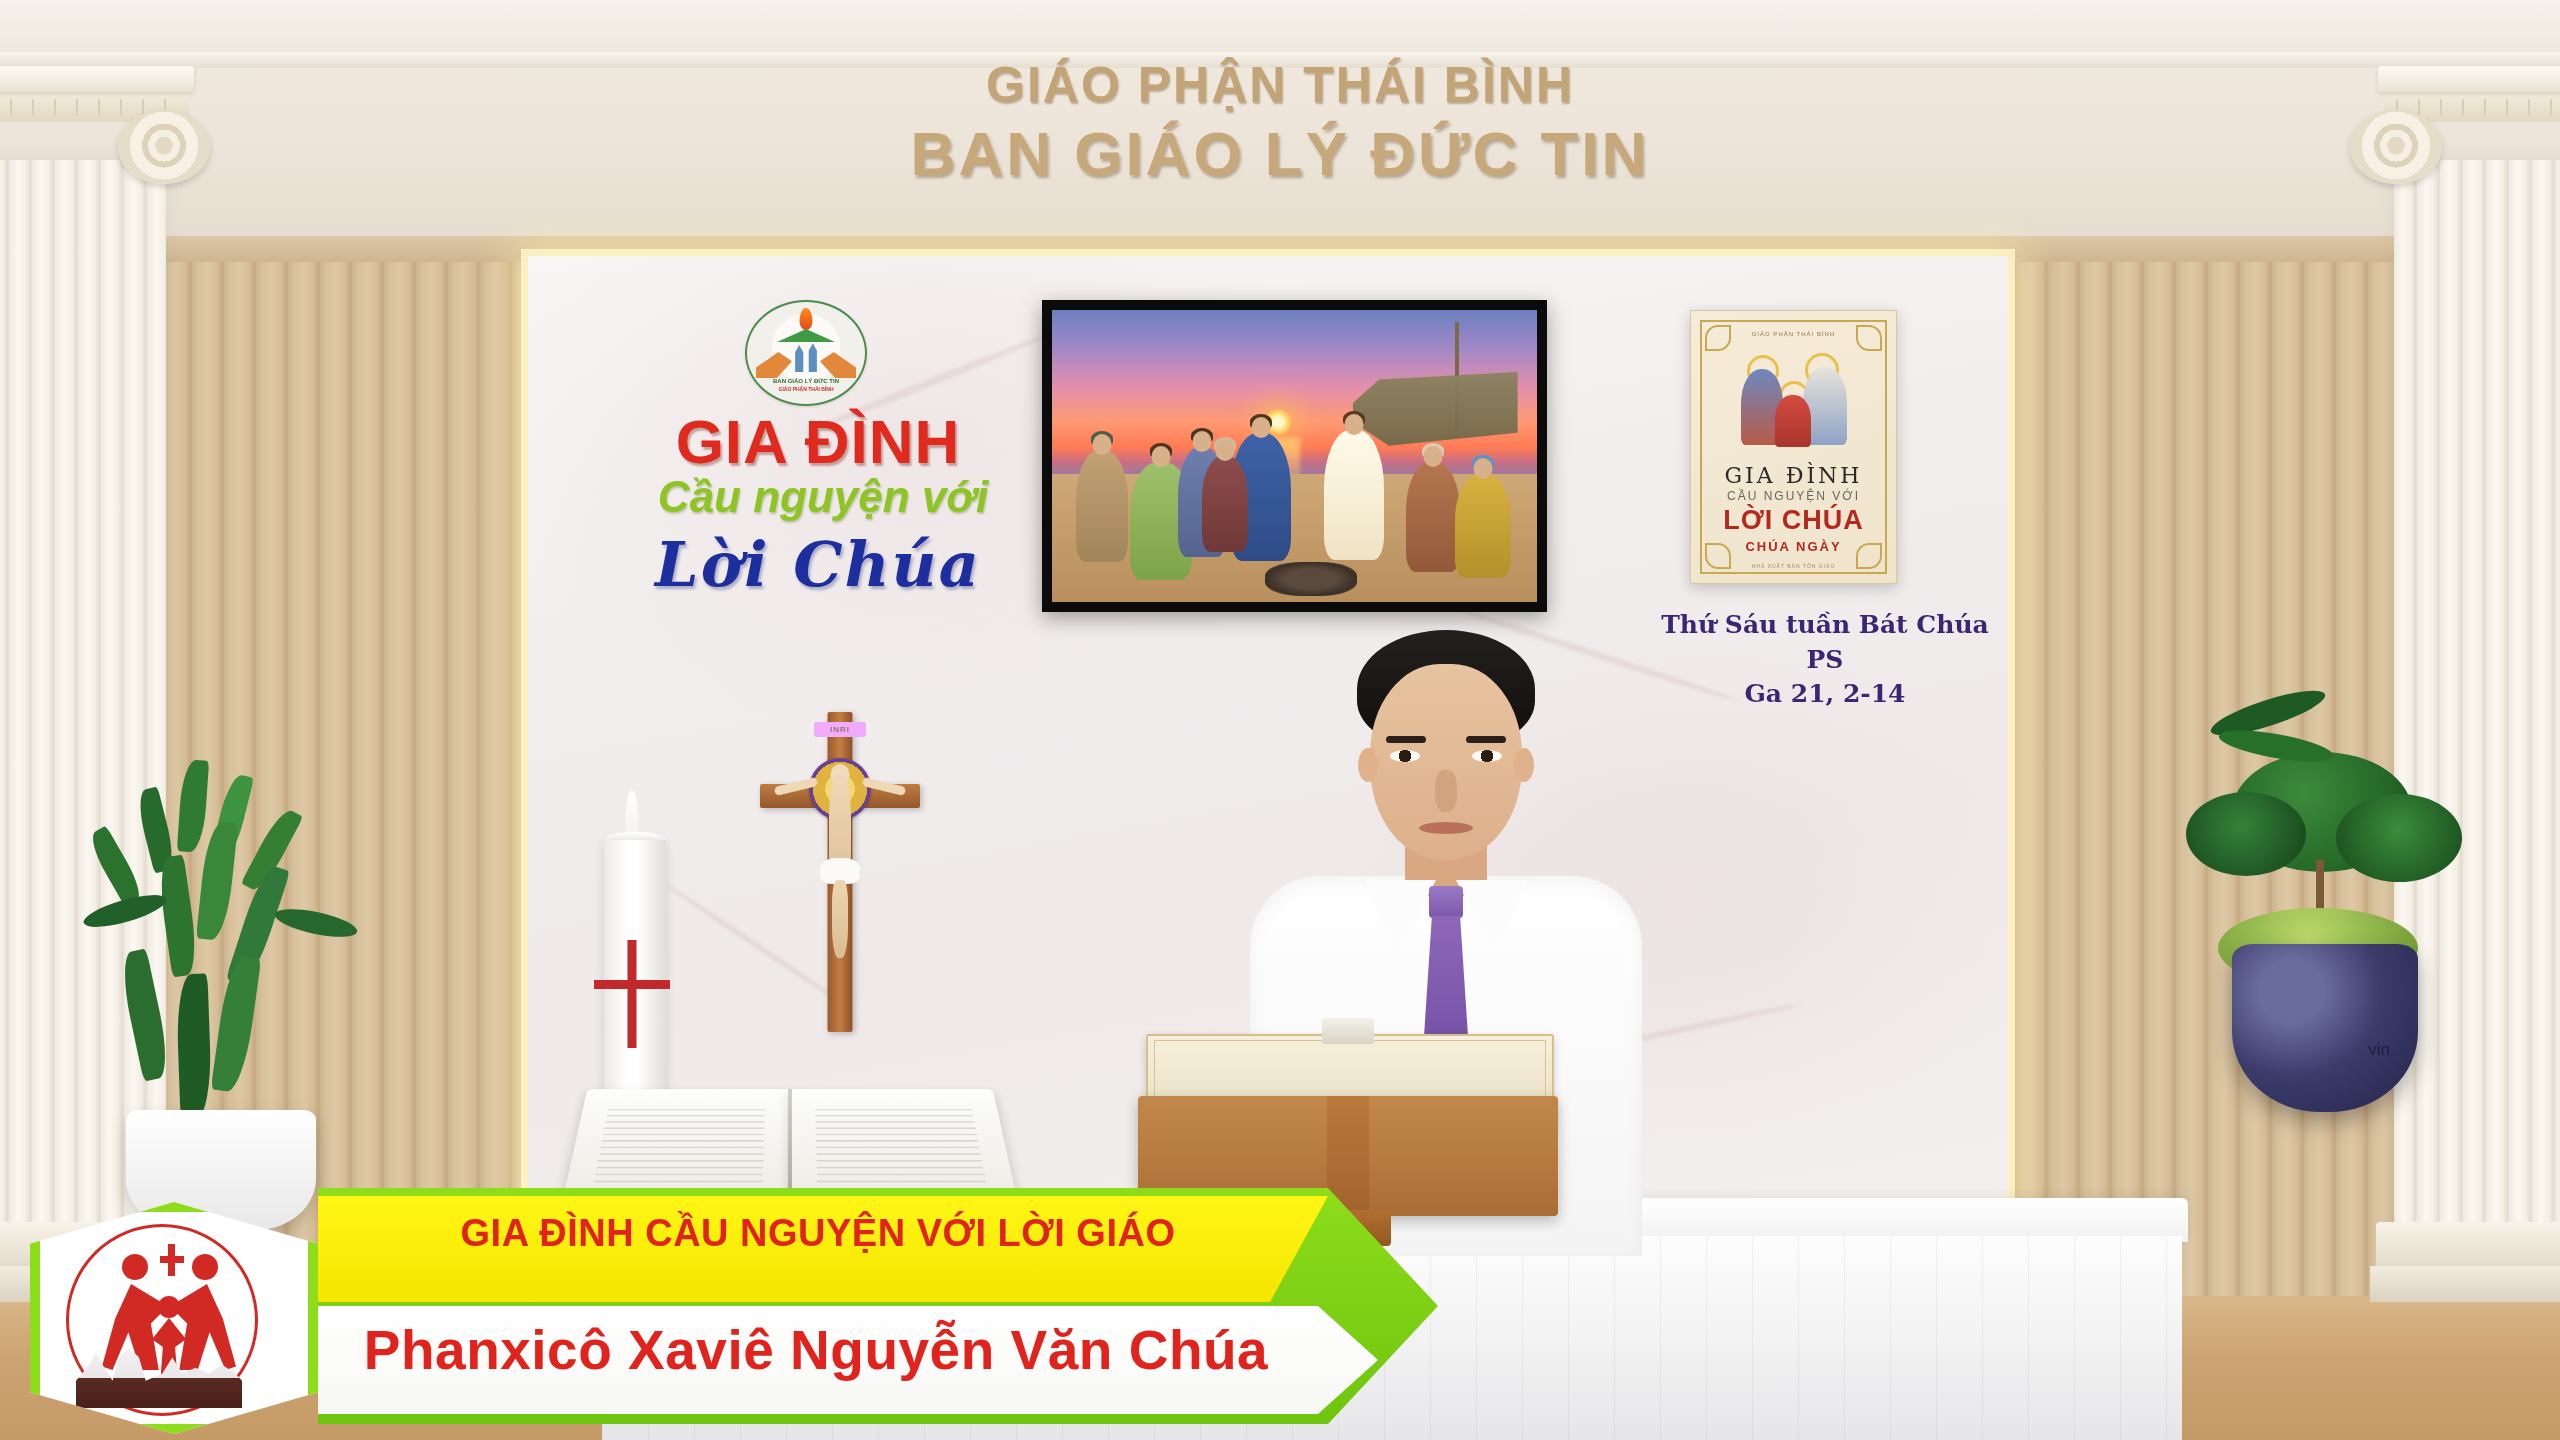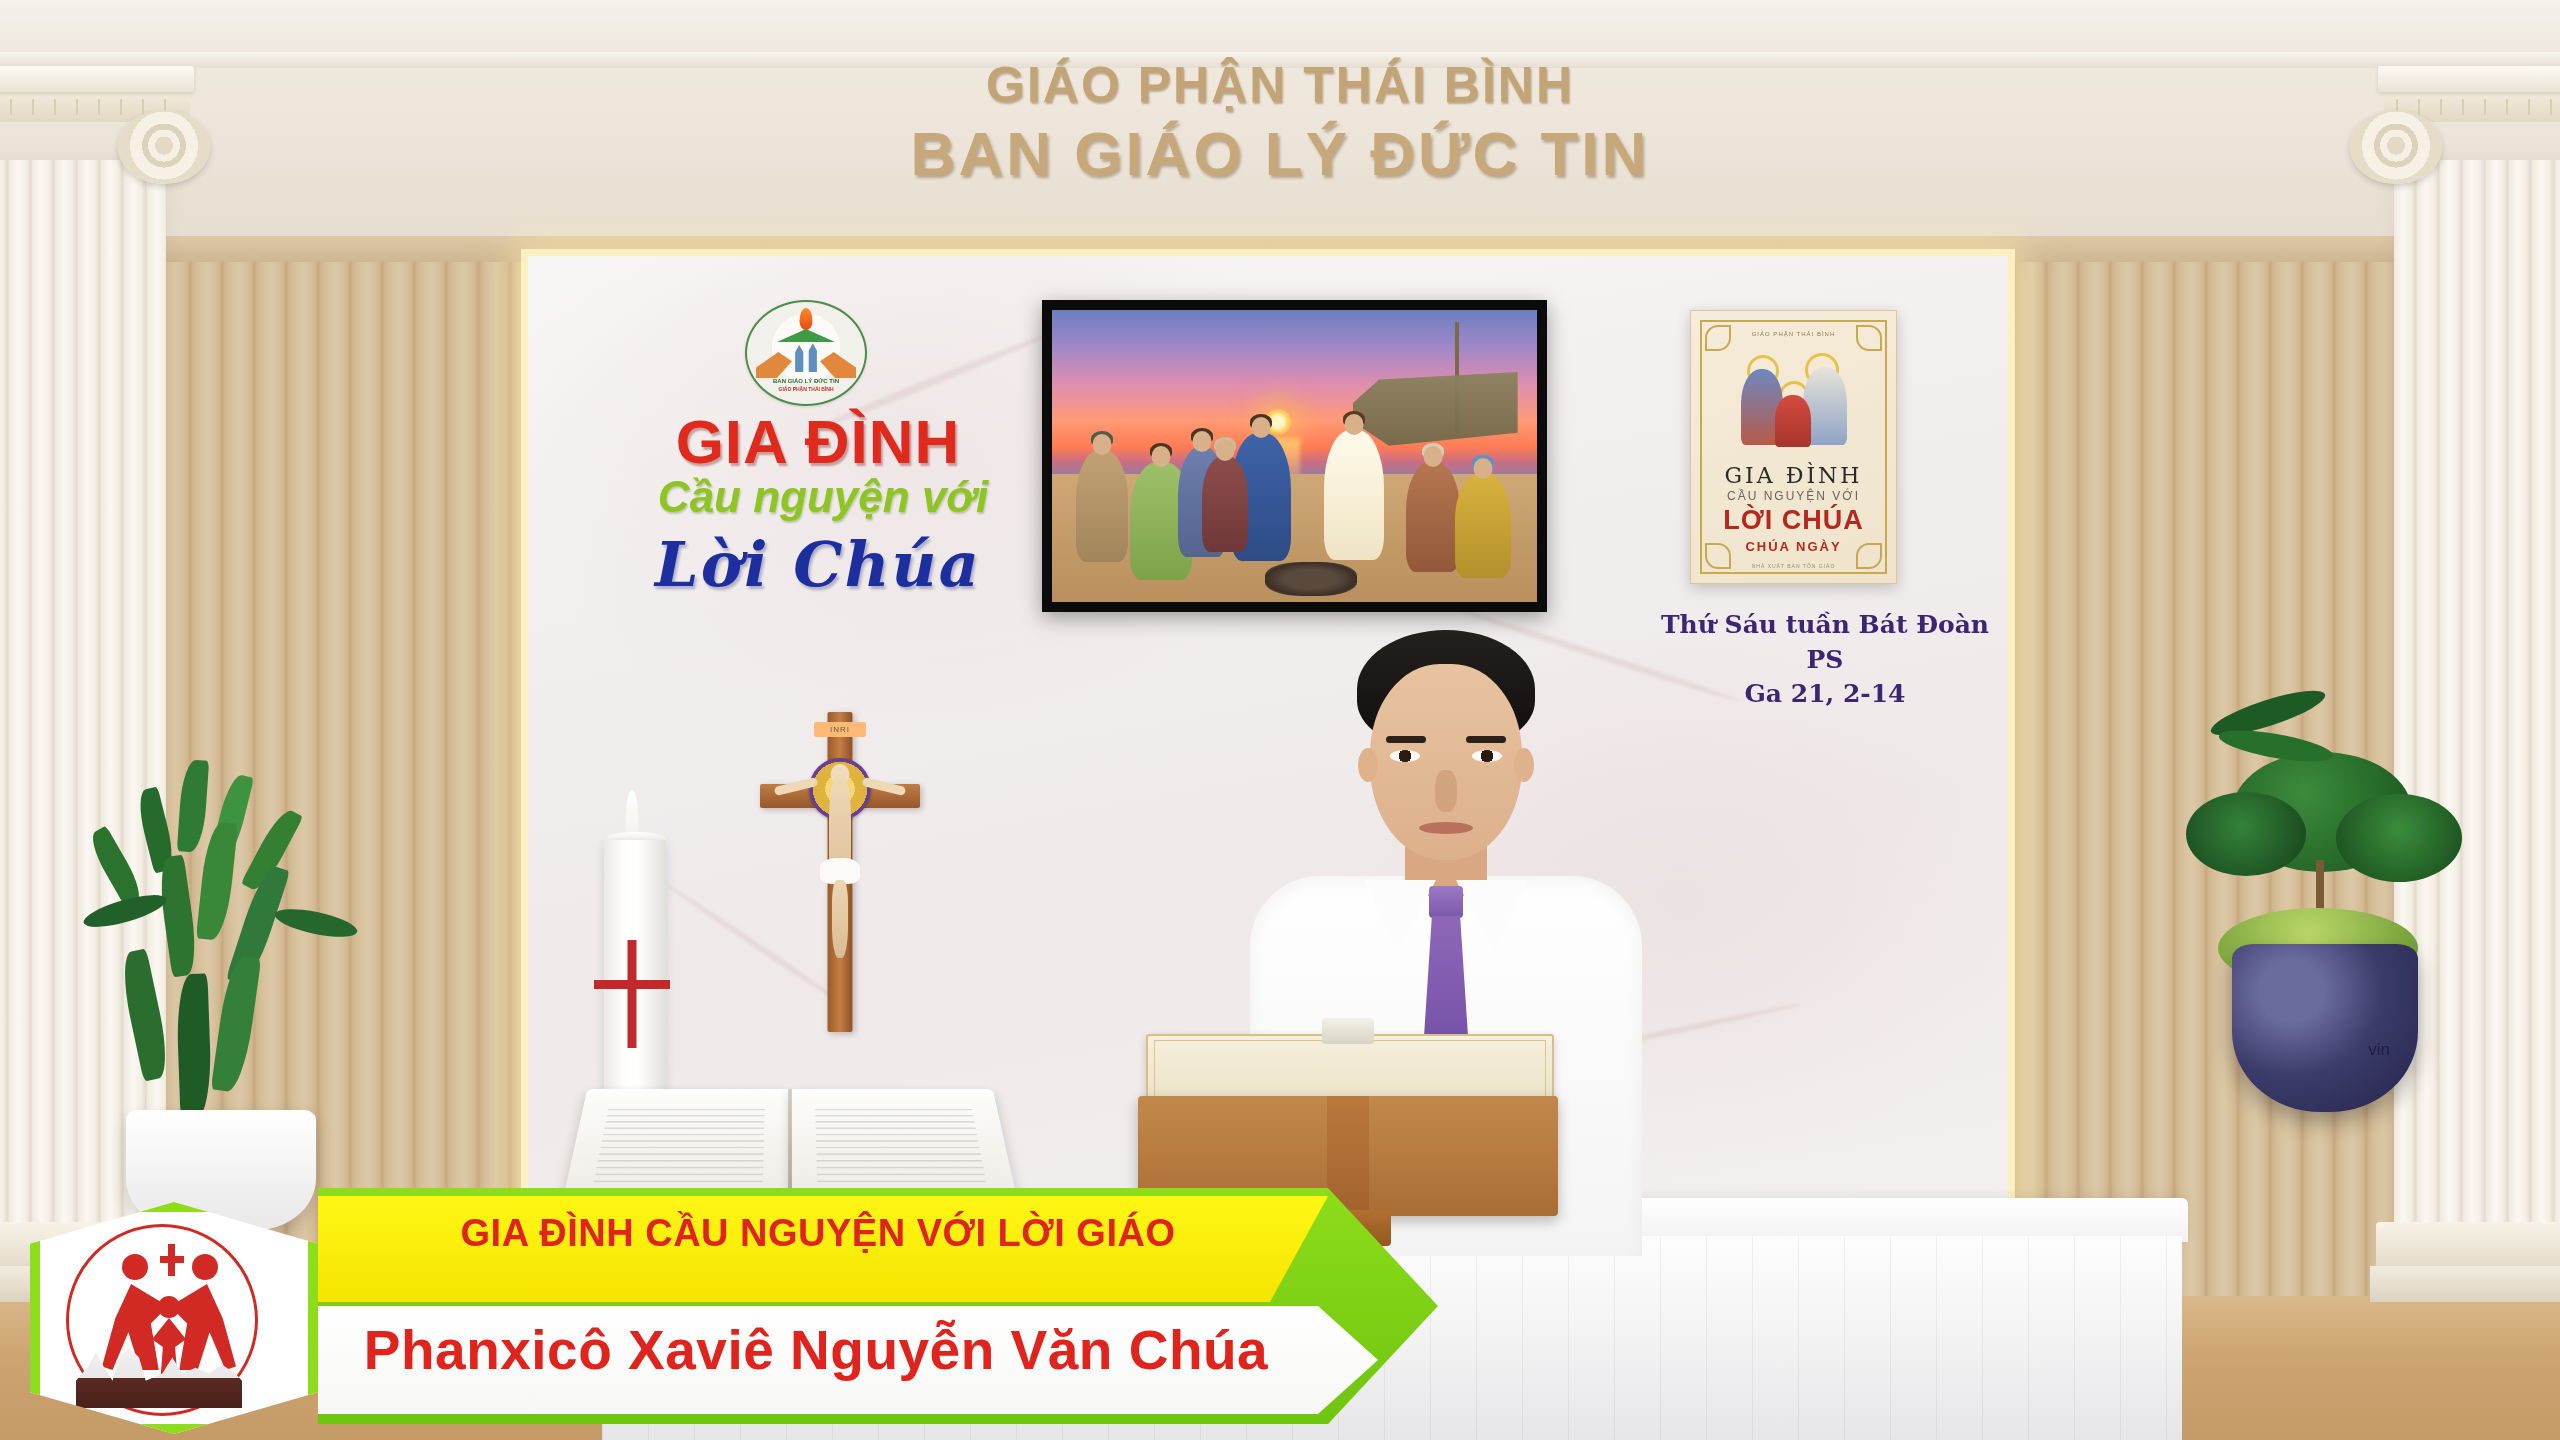--- a/index.html
+++ b/index.html
@@ -223,21 +223,21 @@
     background:linear-gradient(90deg,#9a5a2c,#c57e44,#8d5027);border-radius:2px;
     box-shadow:2px 2px 6px rgba(0,0,0,.22);}
   .cx-h{position:absolute;left:0;top:72px;width:100%;height:24px;
     background:linear-gradient(180deg,#c07c43,#95582c);border-radius:2px;
     box-shadow:2px 2px 6px rgba(0,0,0,.22);}
   .cx-medal{position:absolute;left:50%;top:46px;transform:translateX(-50%);
     width:62px;height:62px;border-radius:50%;
     background:radial-gradient(circle,#f4d779 0 34%,#e0b33f 34% 62%,#6b3f8f 62% 82%,#d9c58a 82% 100%);
     box-shadow:0 1px 3px rgba(0,0,0,.3);}
   .cx-inri{position:absolute;left:50%;top:10px;transform:translateX(-50%);
-    width:52px;height:15px;background:#fdba74;border-radius:2px;
+    width:52px;height:15px;background:#f0abfc;border-radius:2px;
     font-size:8px;color:#6b5a3a;text-align:center;line-height:15px;letter-spacing:1px;}
   .cx-body{position:absolute;left:50%;top:62px;transform:translateX(-50%);width:22px;height:112px;
     border-radius:40% 40% 30% 30%;background:linear-gradient(180deg,#f0d9b8,#dcc09a);}
   .cx-arm{position:absolute;top:70px;width:44px;height:9px;background:#eed8b6;border-radius:5px;}
   .cx-arm.l{left:14px;transform:rotate(-14deg);}
   .cx-arm.r{right:14px;transform:rotate(14deg);}
   .cx-cloth{position:absolute;left:50%;top:146px;transform:translateX(-50%);
     width:40px;height:26px;background:#fbfaf7;border-radius:40% 40% 30% 30%;}
   .cx-legs{position:absolute;left:50%;top:168px;transform:translateX(-50%);
     width:16px;height:78px;border-radius:30% 30% 40% 40%;background:linear-gradient(180deg,#edd6b3,#d9bc94);}
@@ -504,21 +504,21 @@
       <div class="bc-p" style="left:46px;top:44px;width:36px;height:52px;background:linear-gradient(180deg,#d34b3f,#a8342b);"></div>
     </div>
     <div class="bc-l1">GIA ĐÌNH</div>
     <div class="bc-l2">CẦU NGUYỆN VỚI</div>
     <div class="bc-l3">LỜI CHÚA</div>
     <div class="bc-l4">CHÚA NGÀY</div>
     <div class="bc-bot">NHÀ XUẤT BẢN TÔN GIÁO</div>
   </div>
 
   <div class="readingref">
-    <div class="r1">Thứ Sáu tuần Bát Đoàn PS</div>
+    <div class="r1">Thứ Sáu tuần Bát Chúa PS</div>
     <div class="r2">Ga 21, 2-14</div>
   </div>
 
   <div class="wick-flame"></div>
   <div class="candle-top"></div>
   <div class="candle"></div>
   <div class="candle-cross-v"></div>
   <div class="candle-cross-h"></div>
 
   <div class="crucifix">

